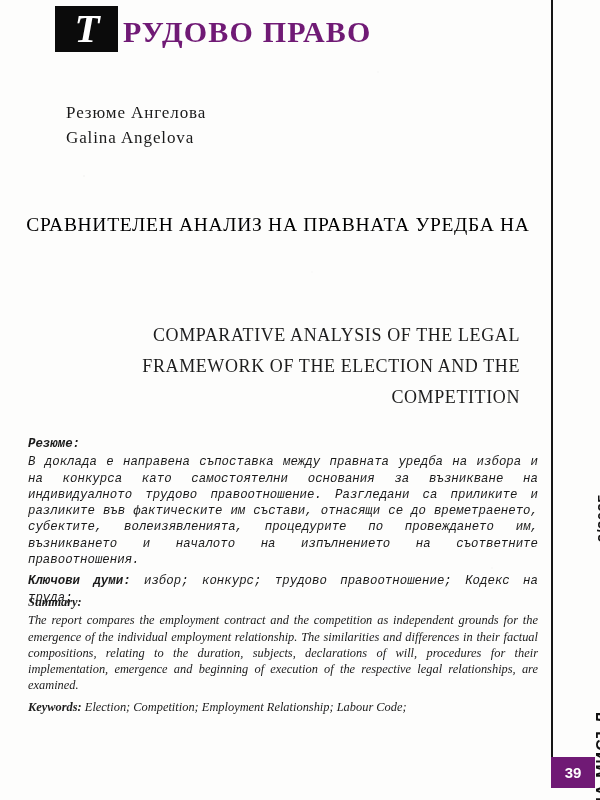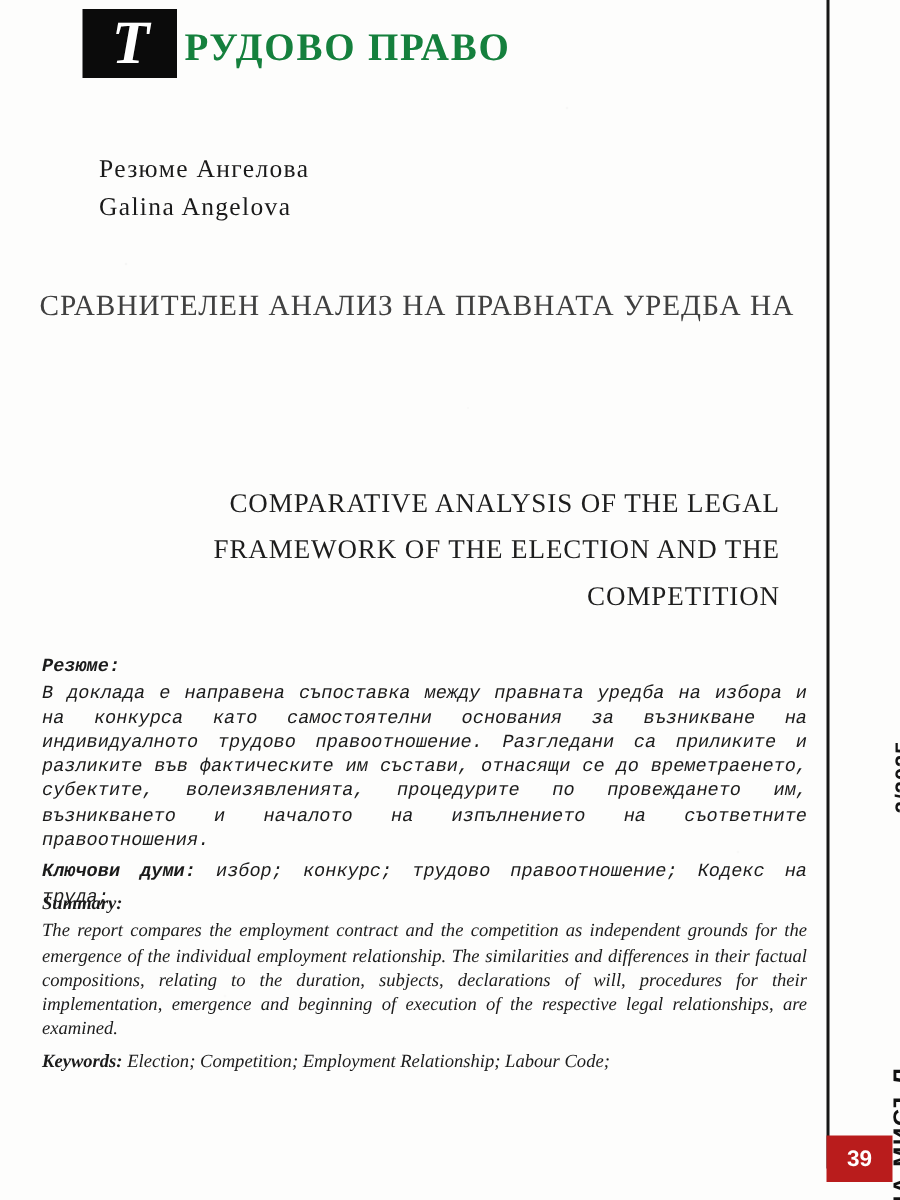--- a/index.html
+++ b/index.html
@@ -54,51 +54,51 @@
     font-style: italic;
     font-weight: 700;
     font-size: 41px;
     line-height: 44px;
     text-align: center;
     letter-spacing: -1px;
   }
   .masthead-word {
     font-family: "Liberation Serif", "DejaVu Serif", serif;
     font-weight: 700;
-    font-size: 26px;
+    font-size: 30px;
     line-height: 26px;
     letter-spacing: 1.2px;
     margin-left: 5px;
     margin-top: 13px;
-    color: #15803d;
+    color: #701a75;
   }
 
   
   .author {
     position: absolute;
     left: 66px;
     top: 100px;
     font-size: 17px;
     line-height: 25px;
     letter-spacing: 0.9px;
     color: #1a1a1a;
   }
   .author div { white-space: nowrap; }
 
   
   .title-bg {
     position: absolute;
     left: 18px;
-    top: 188px;
+    top: 208px;
     width: 520px;
     text-align: center;
     font-size: 19.5px;
     line-height: 33px;
     letter-spacing: 0.7px;
-    color: #404040;
+    color: #000000;
   }
   .title-en {
     position: absolute;
     left: 40px;
     top: 320px;
     width: 480px;
     text-align: right;
     font-size: 18px;
     line-height: 31px;
     letter-spacing: 0.6px;
@@ -167,21 +167,21 @@
     letter-spacing: 1.1px;
     white-space: nowrap;
     color: #111111;
   }
   .page-number {
     position: absolute;
     left: 551px;
     top: 757px;
     width: 44px;
     height: 31px;
-    background: #b91c1c;
+    background: #701a75;
     color: #ffffff;
     font-family: "Liberation Sans", "DejaVu Sans", sans-serif;
     font-weight: 700;
     font-size: 15px;
     line-height: 31px;
     text-align: center;
   }
 </style>
 </head>
 <body>

